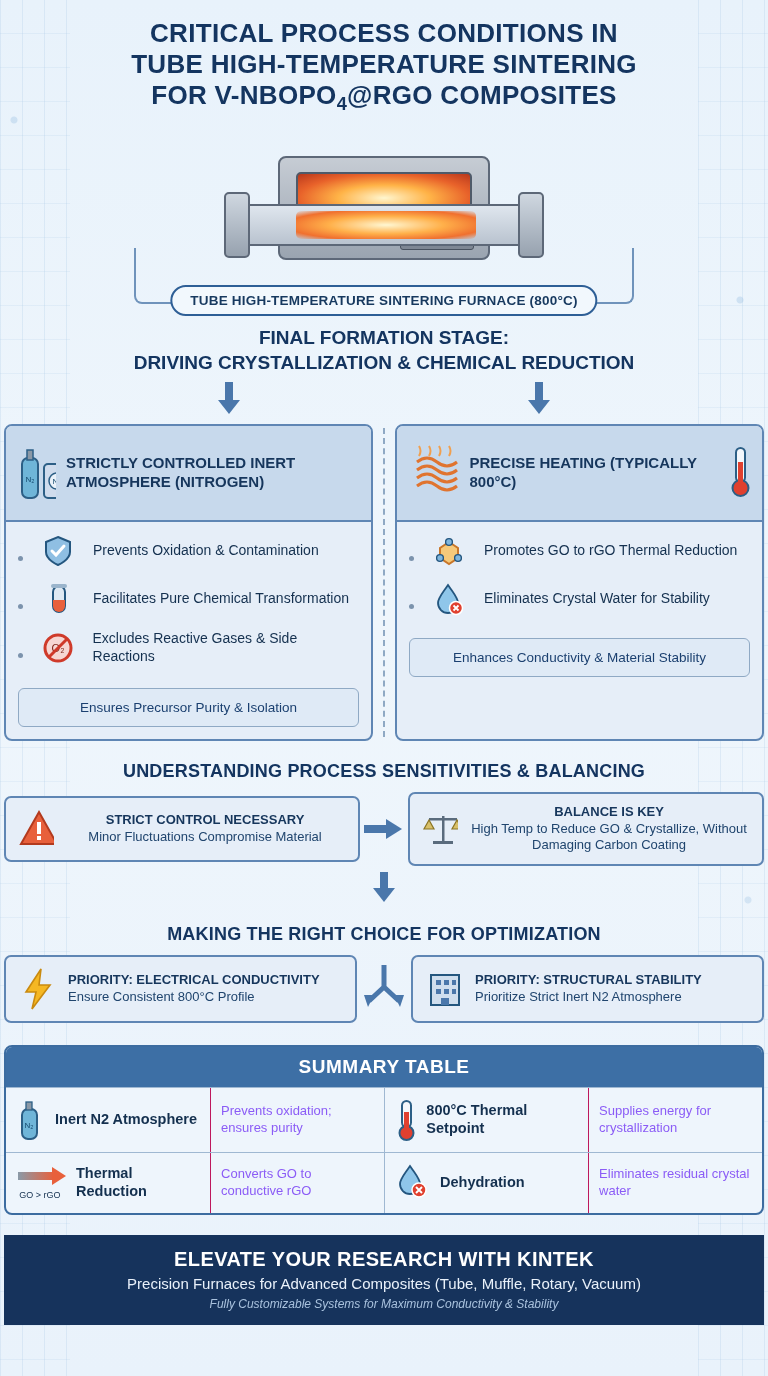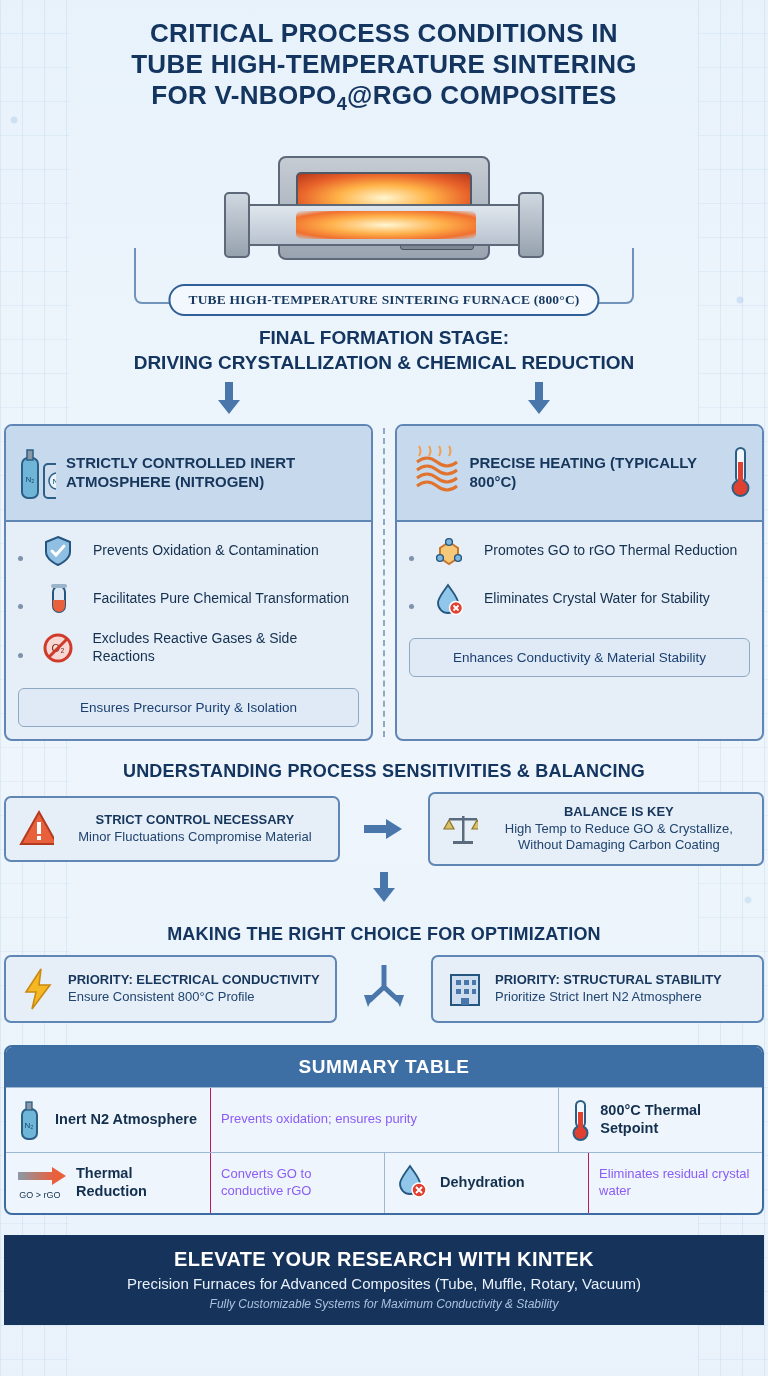--- a/index.html
+++ b/index.html
@@ -40,21 +40,21 @@
     letter-spacing: .3px;
     color: #143560;
     font-weight: bold;
     padding: 18px 20px 8px;
     text-transform: uppercase;
   }
   h1.title .l { display: block; }
   sub { font-size: .7em; vertical-align: sub; }
 
   
-  .furnace-wrap { position: relative; height: 180px; margin-top: 4px; font-family: Liberation Serif, serif; }
+  .furnace-wrap { position: relative; height: 180px; margin-top: 4px; }
   .furnace { position: absolute; left: 50%; transform: translateX(-50%); top: 2px; }
   .furnace-body {
     width: 212px; height: 104px; background: linear-gradient(180deg,#c6ccd4,#9aa4b0);
     border: 2px solid #5d6878; border-radius: 8px; position: relative;
     margin: 26px auto 0;
   }
   .furnace-window {
     position: absolute; left: 16px; right: 16px; top: 14px; height: 52px;
     background: radial-gradient(ellipse at center, #fff6cf 0%, #ffb347 38%, #e8622a 70%, #b8371c 100%);
     border: 2px solid #4f5a69; border-radius: 5px;
@@ -119,21 +119,21 @@
   .card-foot {
     margin: 2px 12px 12px; background: #dfeaf6; border: 1px solid #8fa9c4; border-radius: 6px;
     text-align: center; padding: 10px 8px; font-size: 13.5px; line-height: 1.3; color: #1b4070;
   }
 
   h3.section {
     text-align: center; font-size: 18px; font-weight: bold; color: #143560;
     margin: 20px 0 10px; text-transform: uppercase; letter-spacing: .2px;
   }
 
-  .pair-row { display: flex; align-items: center; gap: 24px; }
+  .pair-row { display: flex; align-items: center; gap: 4px; }
   .pbox {
     flex: 1 1 0; display: flex; align-items: center; gap: 10px;
     background: #e6eef8; border: 2px solid #5f86b4; border-radius: 7px;
     padding: 10px 12px; min-height: 66px;
   }
   .pbox .ptxt .pt-title { font-size: 13px; font-weight: bold; color: #16365c; text-transform: uppercase; }
   .pbox .ptxt .pt-sub { font-size: 13px; color: #20456e; line-height: 1.25; margin-top: 2px; }
   .pbox.center-txt { text-align: center; flex-direction: row; }
   .pbox.center-txt .ptxt { width: 100%; }
 
@@ -405,20 +405,21 @@
       </div>
       <div class="scell desc">Prevents oxidation; ensures purity</div>
       <div class="scell label" style="border-left:1px solid #9fb8d2">
         <svg width="24" height="44">
           <rect x="7" y="3" width="9" height="26" rx="4.5" fill="#f3f7fb" stroke="#2c5f86" stroke-width="2"></rect>
           <circle cx="11.5" cy="35" r="7" fill="#e0402f" stroke="#2c5f86" stroke-width="2"></circle>
           <rect x="9" y="14" width="5" height="20" fill="#e0402f"></rect>
         </svg>
         <span class="lbl">800°C Thermal Setpoint</span>
       </div>
+      <div class="scell desc">Supplies energy for crystallization</div>
     </div>
 
     <div class="srow">
       <div class="scell label">
         <svg width="54" height="40">
           <defs>
             <linearGradient id="gr1" x1="0" y1="0" x2="1" y2="0">
               <stop offset="0%" stop-color="#8a9aa8"></stop>
                 <stop offset="100%" stop-color="#e8603c"></stop>
             </linearGradient>

